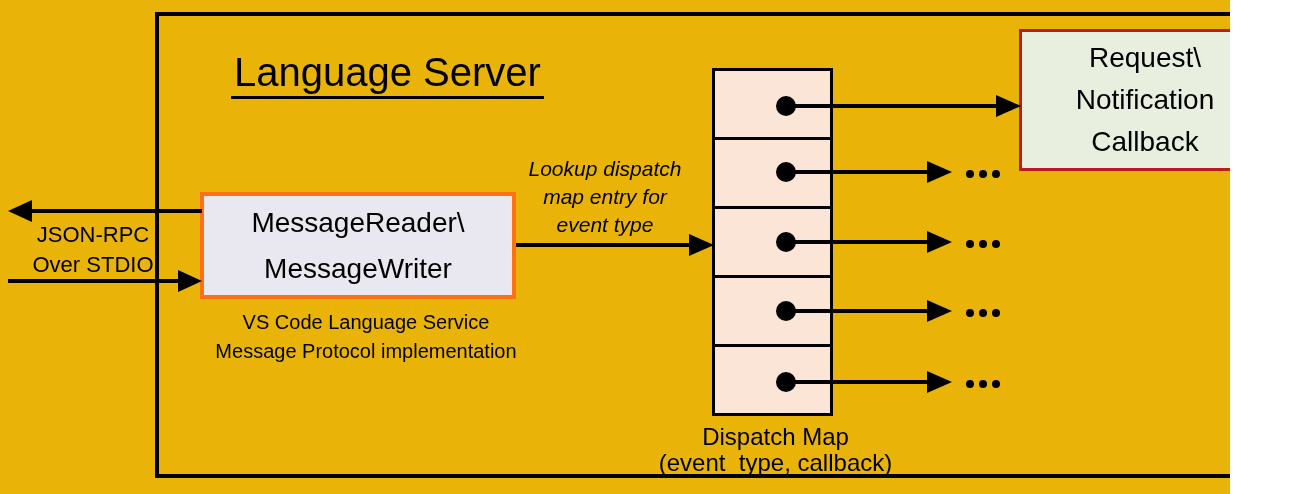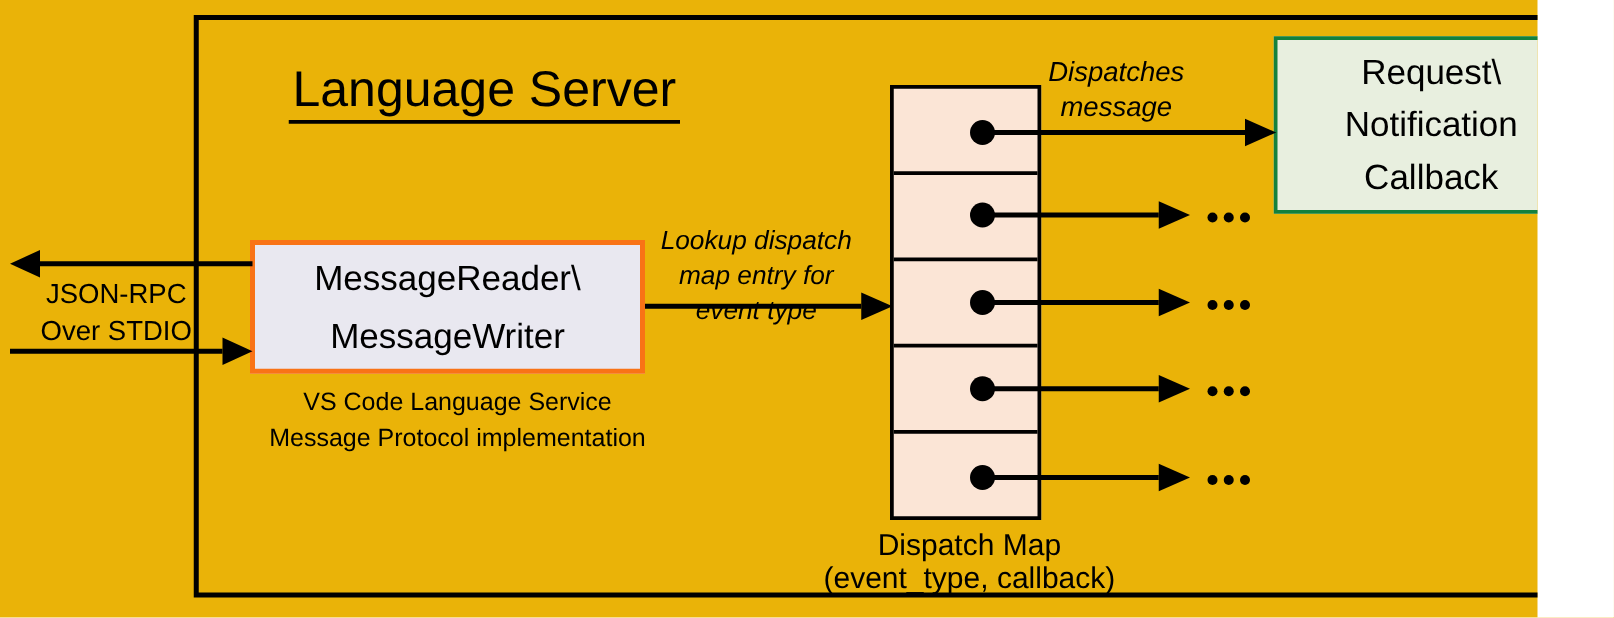--- a/index.html
+++ b/index.html
@@ -53,21 +53,20 @@
     text-align: center;
     white-space: pre-line;
   }
 
   .lookup-label {
     left: 495px; top: 155px; width: 220px;
     font-size: 21px; line-height: 28px;
     font-style: italic;
     text-align: center;
     white-space: pre-line;
-    margin-top: 24px;
   }
 
   .dispatch-map {
     left: 712px; top: 68px;
     width: 121px; height: 348px;
     border: 3px solid #000;
     background: var(--color-dispatch-map-fill, #FBE5D6);
     display: flex; flex-direction: column;
   }
   .dm-cell { flex: 1; border-bottom: 3px solid #000; }
@@ -85,21 +84,21 @@
     font-size: 22px; line-height: 28px;
     font-style: italic;
     text-align: center;
     white-space: pre-line;
   }
 
   .callback-box {
     left: 1019px; top: 29px;
     width: 252px; height: 142px;
     background: var(--color-callback-box-fill, #E8EFDF);
-    border: 3px solid #15803d;
+    border: 3px solid #b91c1c;
     display: flex; align-items: center; justify-content: center;
     font-size: 28px; line-height: 42px;
     text-align: center;
     white-space: pre-line;
   }
 
   .callbacks-note {
     left: 1022px; top: 187px; width: 252px;
     font-size: 20px; line-height: 28px;
     text-align: center;
@@ -137,22 +136,20 @@
   <div class="abs dispatch-map">
     <div class="dm-cell"></div>
     <div class="dm-cell"></div>
     <div class="dm-cell"></div>
     <div class="dm-cell"></div>
     <div class="dm-cell"></div>
   </div>
   <div class="abs dm-caption">Dispatch Map
 (event_type, callback)</div>
 
-  <div class="abs dispatches-label">Dispatches
-message</div>
 
   <div class="abs callback-box">Request\
 Notification
 Callback</div>
 
 
   <svg class="abs arrows-layer" width="1291" height="494" viewBox="0 0 1291 494">
 
     <g>
       <line x1="32" y1="211" x2="202" y2="211"></line>

